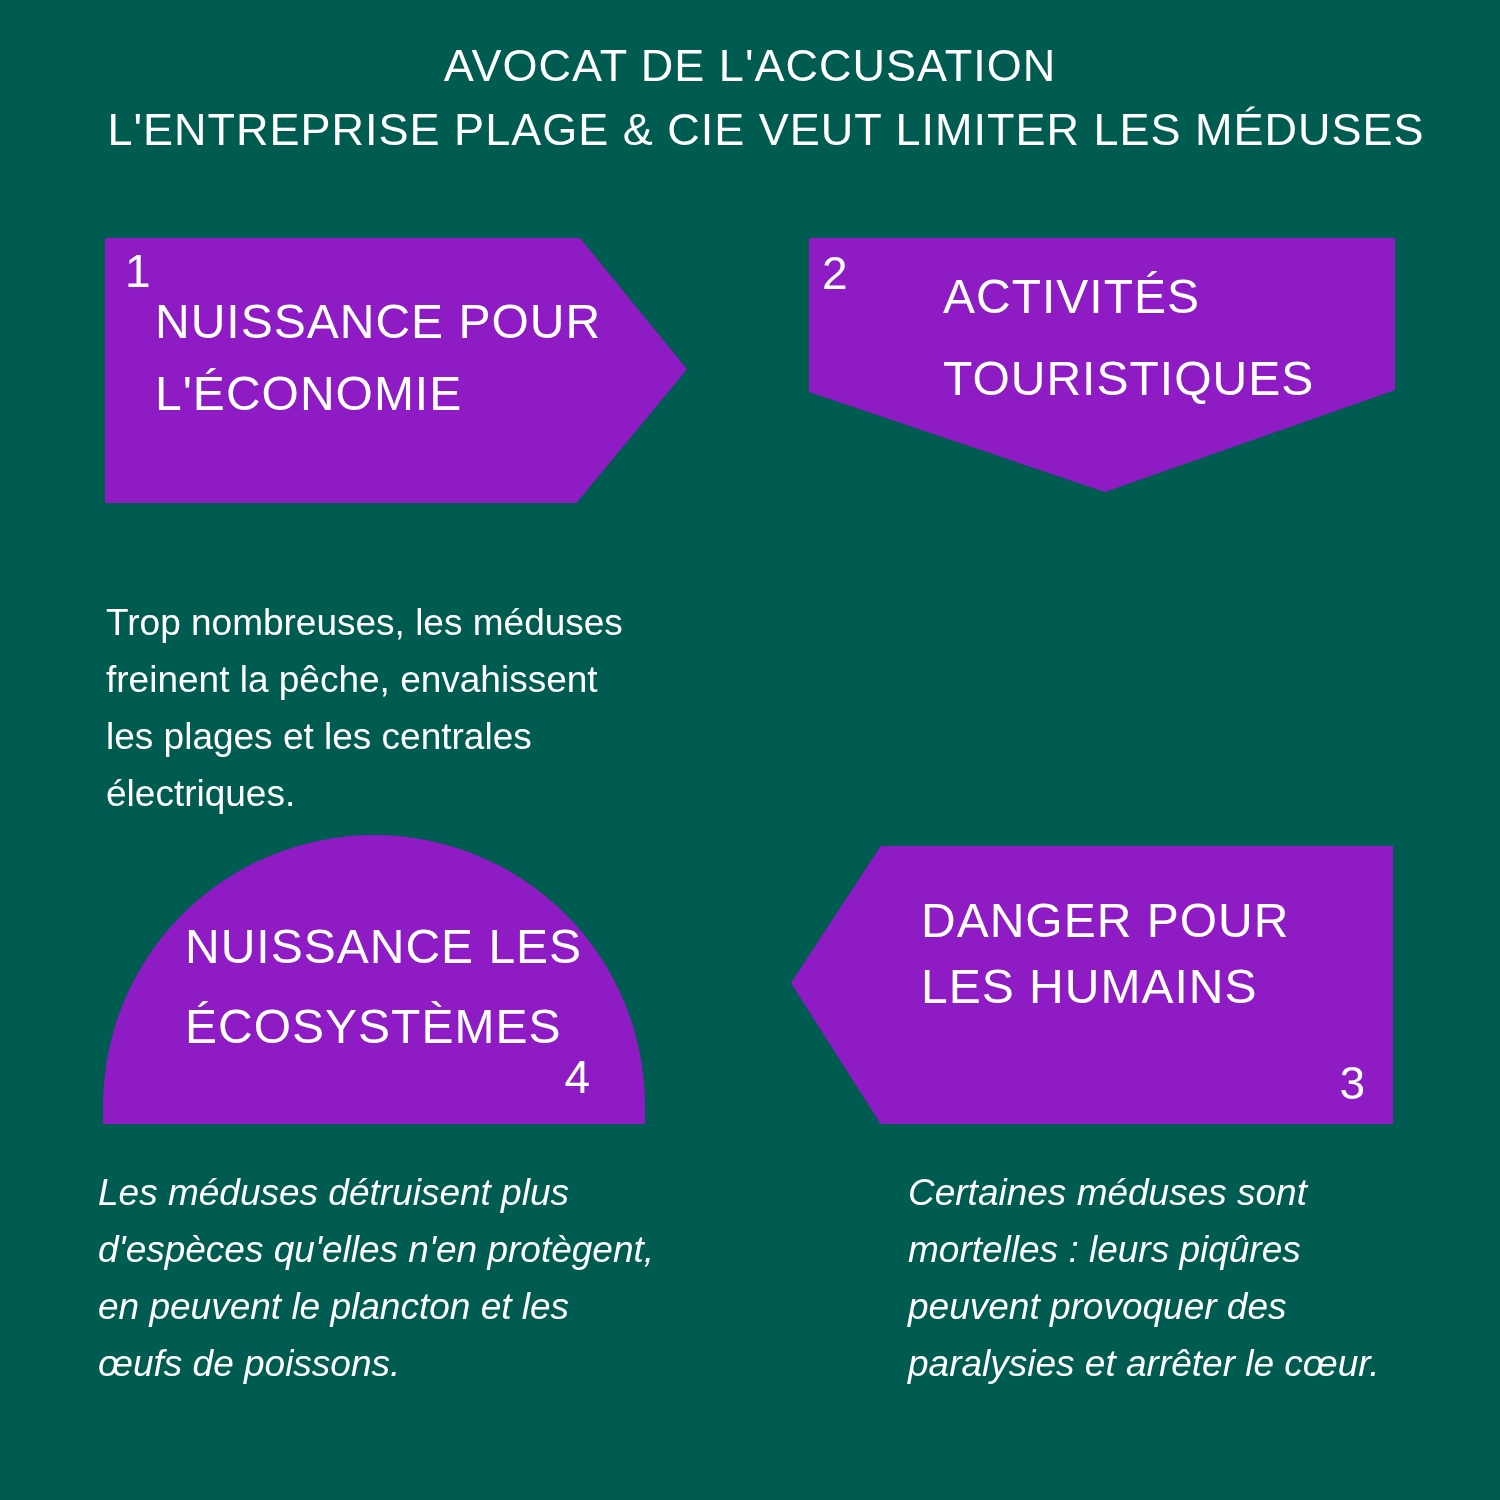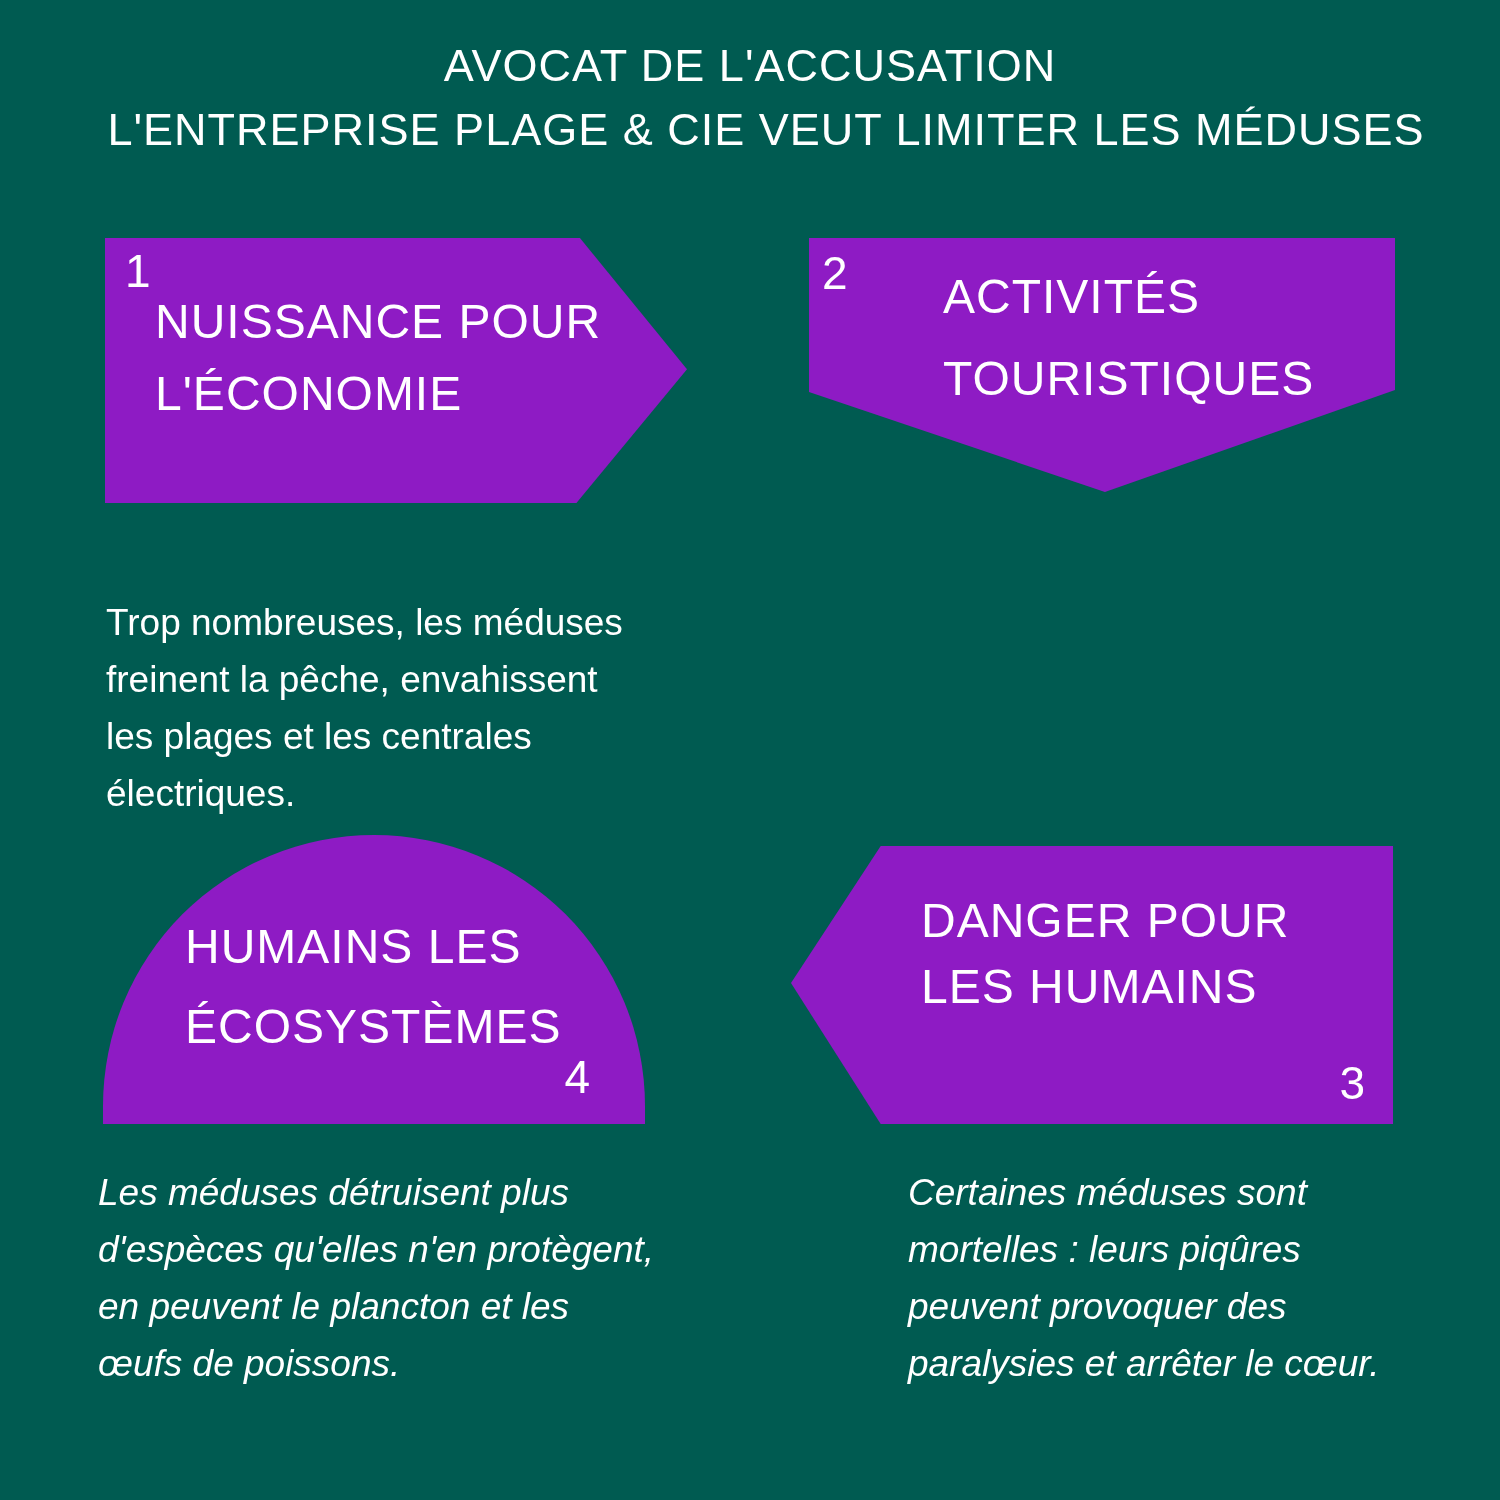--- a/index.html
+++ b/index.html
@@ -92,21 +92,21 @@
   </div>
 
   <div class="shape" id="shape-tourism">
     <div class="card-number">2</div>
     <div class="card-title">ACTIVITÉS
 TOURISTIQUES</div>
   </div>
 
   <div class="shape" id="shape-ecosystems">
     <div class="card-number">4</div>
-    <div class="card-title">HUMAINS LES
+    <div class="card-title">NUISSANCE LES
 ÉCOSYSTÈMES</div>
   </div>
 
   <div class="shape" id="shape-humans">
     <div class="card-number">3</div>
     <div class="card-title">DANGER POUR
 LES HUMAINS</div>
   </div>
 
   <div class="body-text" id="body-economy">Trop nombreuses, les méduses

